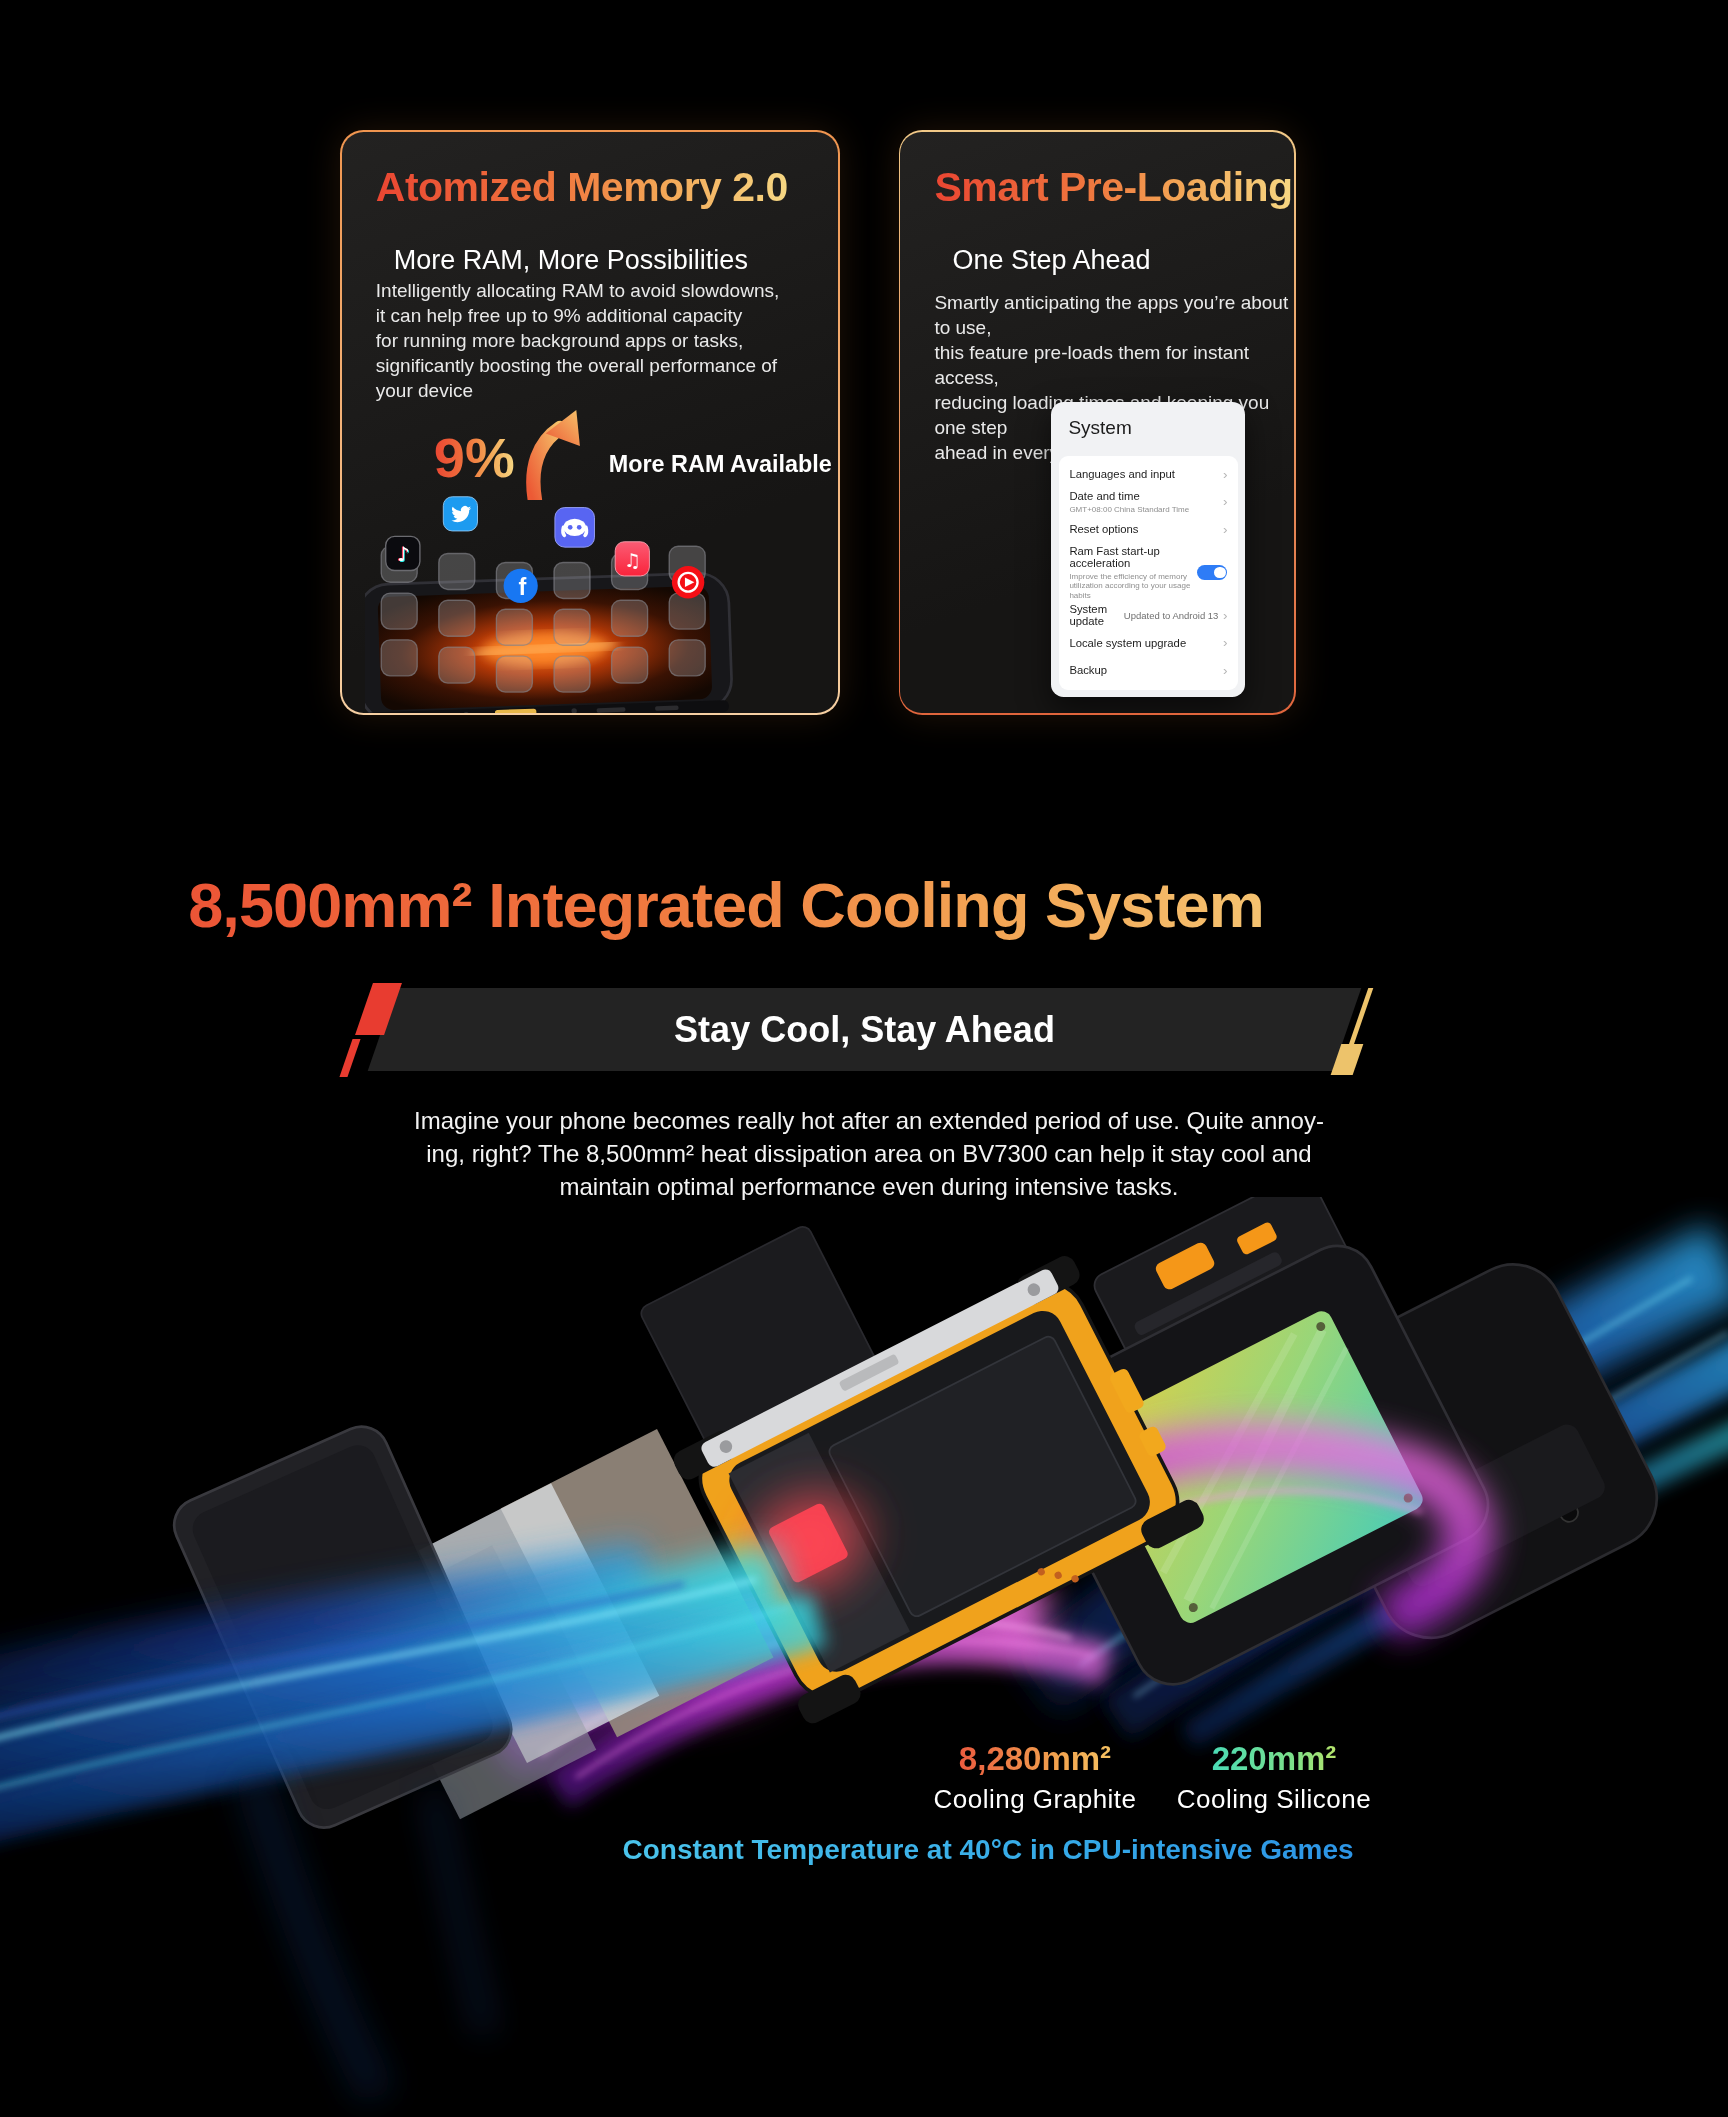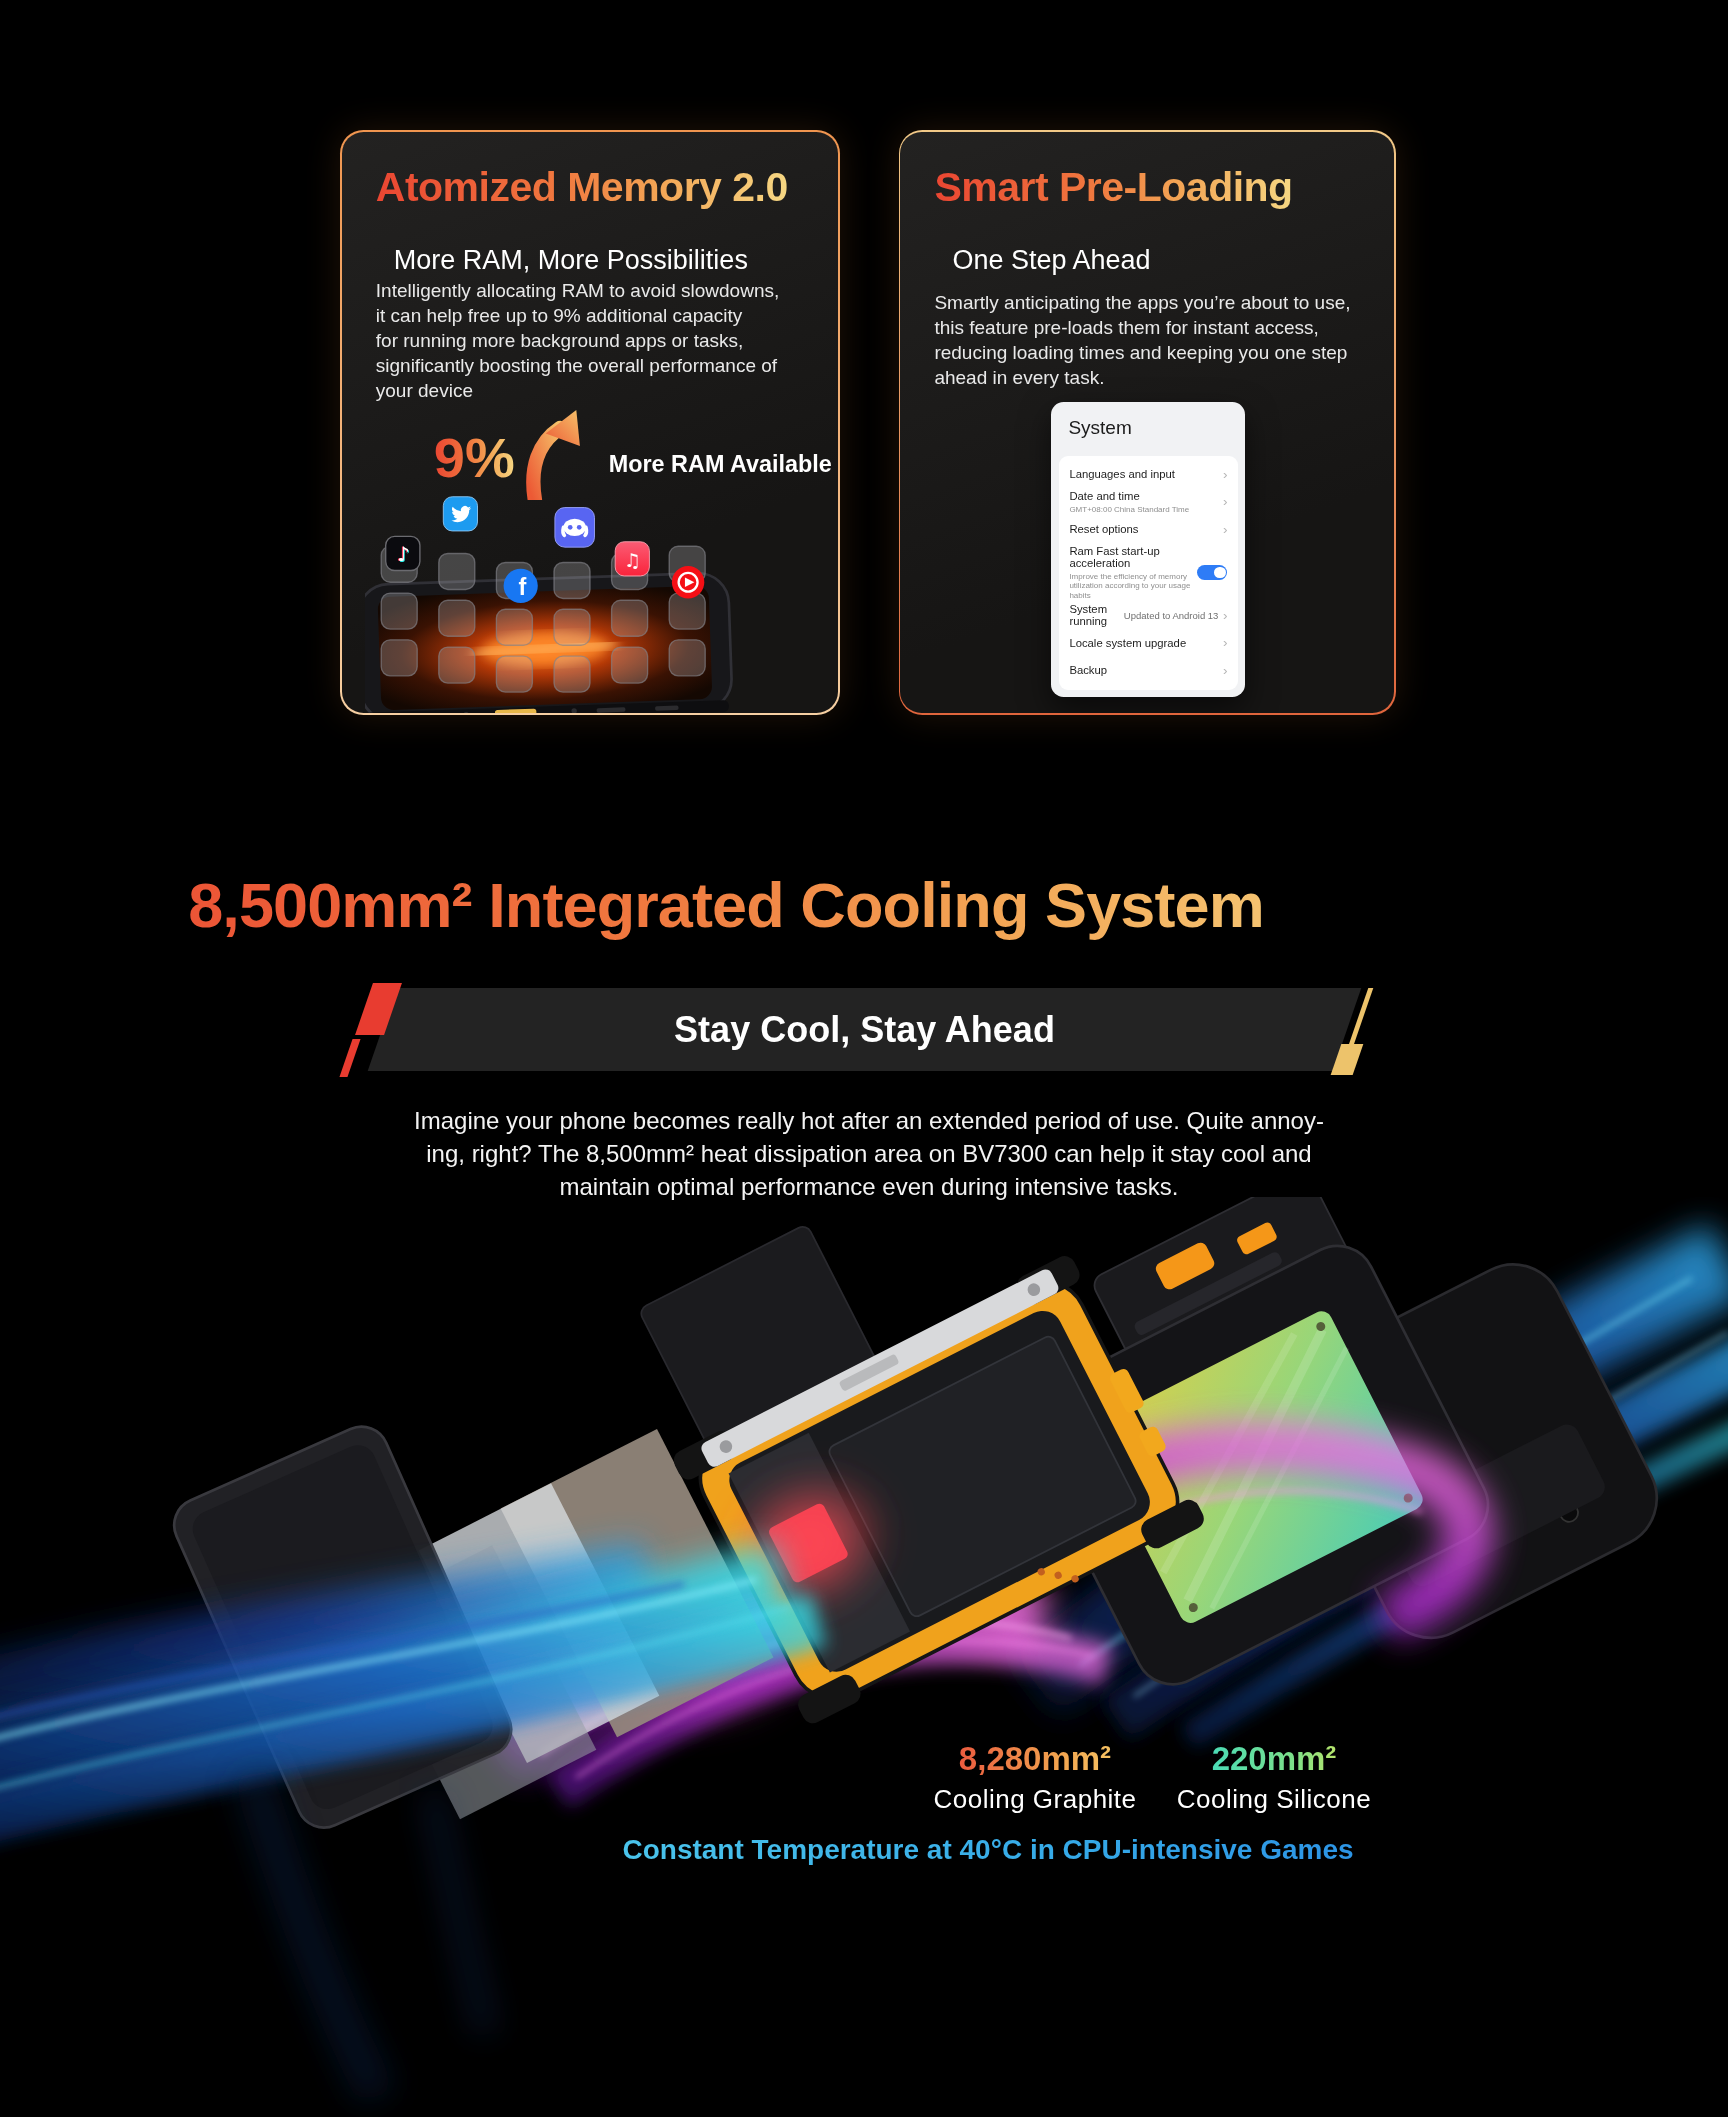--- a/index.html
+++ b/index.html
@@ -7,21 +7,21 @@
   .page{position:relative;width:1728px;height:2117px;background:#000;overflow:hidden;
         font-family:"Liberation Sans","DejaVu Sans",sans-serif;color:#fff;}
 
   
   .cards{position:absolute;left:340px;top:130px;display:flex;gap:59px;z-index:6;}
   .card-border{padding:1.8px;border-radius:23.4px;}
   .card-border.left{background:linear-gradient(180deg,#f0954f,#f6cfa2);box-shadow:0 0 36px rgba(242,140,60,.14);}
   .card-border.right{background:linear-gradient(180deg,#f2c987,#e0653c);box-shadow:0 0 36px rgba(242,140,60,.14);}
   .card{position:relative;border-radius:21.6px;background:linear-gradient(160deg,#232221,#161514 70%);overflow:hidden;}
   .card.left{width:496px;height:581px;}
-  .card.right{width:494px;height:581px;}
+  .card.right{width:394px;height:581px;}
   .card-title{position:absolute;left:34px;top:32px;margin:0;font-size:41px;font-weight:800;letter-spacing:-0.5px;}
   .grad-warm{background:linear-gradient(90deg,#ea4632,#f0793f 45%,#f3a454 68%,#f6d783);
              -webkit-background-clip:text;background-clip:text;color:transparent;}
   .card-sub{position:absolute;left:34px;top:95px;margin:18px;font-size:27px;font-weight:400;color:#fff;}
   .card-body{position:absolute;left:34px;top:146px;margin:0;font-size:19px;line-height:25px;
              color:#e9e9e9;white-space:pre-line;font-weight:400;}
   .card.right .card-body{top:158px;}
 
   
   .stat-row{position:absolute;left:92px;top:284px;display:flex;align-items:center;}
@@ -234,21 +234,21 @@
               <div>
                 <div class="srow-label">Ram Fast start-up acceleration</div>
                 <div class="srow-sub">Improve the efficiency of memory
 utilization according to your usage habits</div>
               </div>
               <div class="toggle"></div>
             </div>
 
             <div class="srow">
               <div>
-                  <div class="srow-label">System running</div>
+                  <div class="srow-label">System update</div>
                 </div>
               <div class="srow-right">
                 <span class="srow-value">Updated to Android 13</span>
                 <span class="chev">›</span>
               </div>
             </div>
 
             <div class="srow">
               <div>
                   <div class="srow-label">Locale system upgrade</div>

